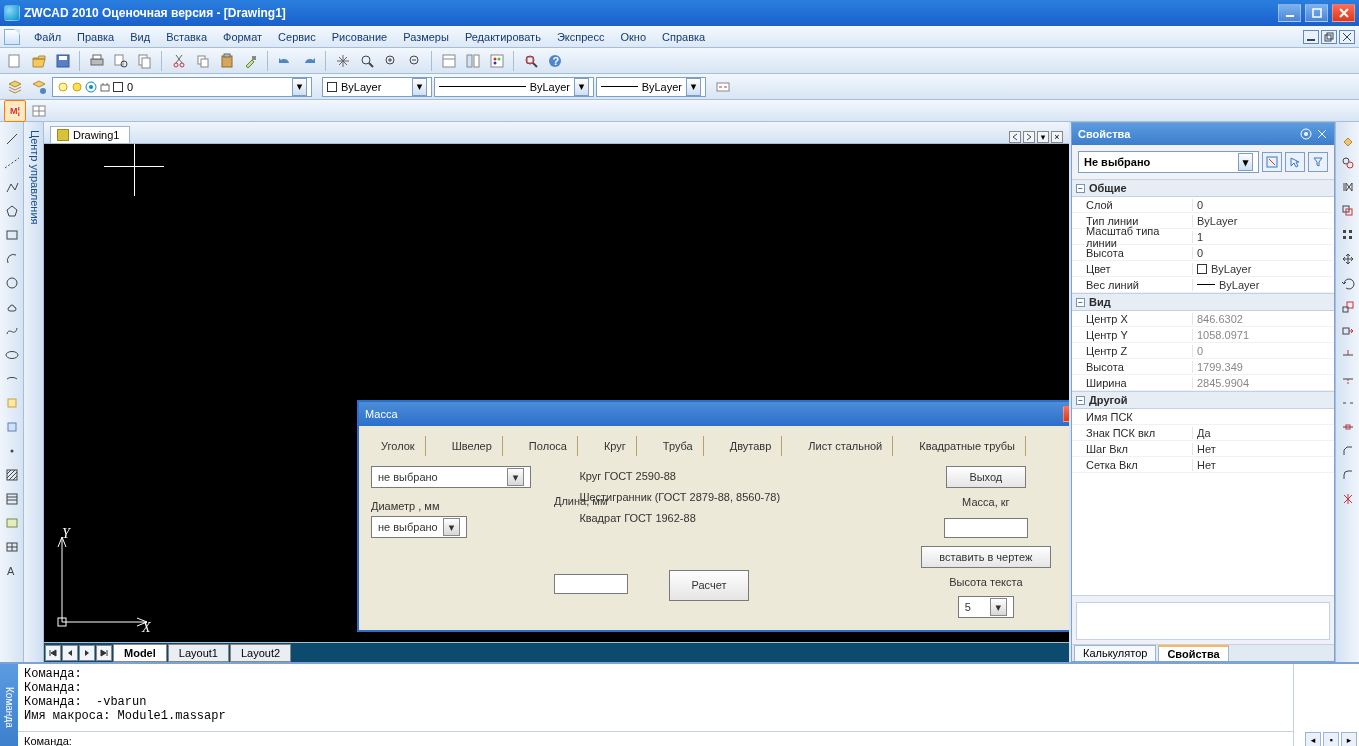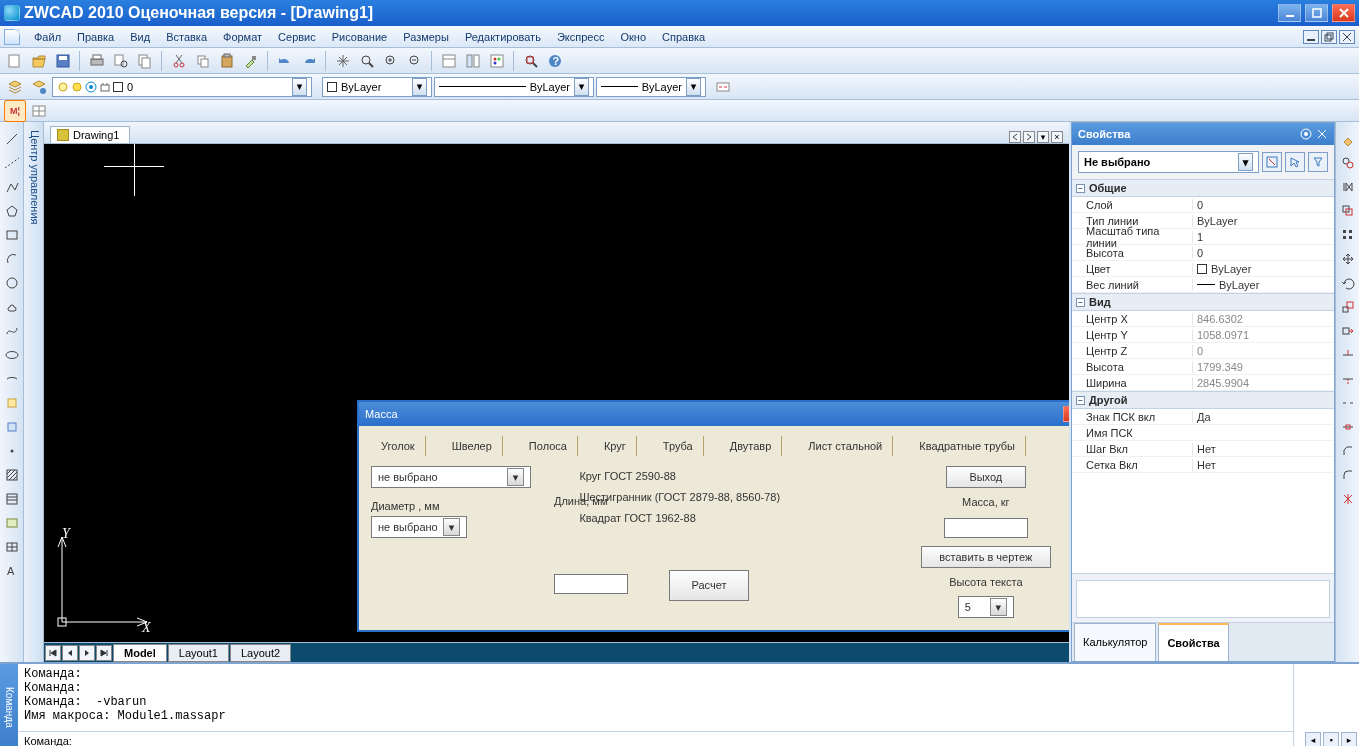--- a/index.html
+++ b/index.html
@@ -1,21 +1,21 @@
 <!DOCTYPE html>
 <html><head>
 <meta charset="utf-8">
 <style>
 * { box-sizing: border-box; margin: 0; padding: 0; font-family: "Tahoma", "Segoe UI", Arial, sans-serif; font-size: 11px; }
 html, body { width: 1359px; height: 746px; overflow: hidden; background: #d6e4f5; }
 
 
 .titlebar { height: 26px; background: linear-gradient(#2a7fde, #1a5fcc); display: flex; align-items: center; padding: 0 4px; color: #fff; gap: 4px; }
 .titlebar .app-icon { width: 16px; height: 16px; background: radial-gradient(circle at 30% 30%, #8fd9f7, #008fd0); border-radius: 3px; border: 1px solid #fff3; }
-.titlebar .title-text { flex: 1; font-weight: bold; font-size: 16px; }
+.titlebar .title-text { flex: 1; font-weight: bold; font-size: 12px; }
 .titlebar .win-btn { width: 23px; height: 18px; border: 1px solid #fff5; display: flex; align-items: center; justify-content: center; background: linear-gradient(#7bb3ef, #4c84d6); cursor: pointer; }
 .titlebar .win-btn.close { background: linear-gradient(#ff6b55, #d93a1e); }
 .titlebar .win-btn svg { stroke: #fff; }
 
 
 .menubar { height: 22px; background: linear-gradient(#f4f8fe, #dbe8f7); display: flex; align-items: center; padding: 0 4px; border-bottom: 1px solid #a8bdd6; }
 .menubar .doc-icon { width: 16px; height: 16px; background: linear-gradient(#fff, #cfe3f9); border: 1px solid #7faee2; margin-right: 6px; position: relative; }
 .menubar .doc-icon::after { content:''; position:absolute; right:-1px; top:-1px; width:0; height:0; border-style:solid; border-width:0 6px 6px 0; border-color:transparent #d6e4f5 transparent transparent;}
 .menubar .menu-item { padding: 3px 8px; color: #153a6e; cursor: pointer; }
 .menubar .spacer { flex: 1; }
@@ -78,21 +78,21 @@
 .props-grid { flex:1; overflow:auto; background:#fff; }
 .pg-section { background:#e7edf5; border-top:1px solid #c3d1e3; border-bottom:1px solid #c3d1e3; padding:2px 4px; font-weight:bold; display:flex; align-items:center; gap:4px; color:#2a2a2a;}
 .pg-section .expander { width:9px; height:9px; border:1px solid #7893b3; background:#fff; font-size:8px; line-height:7px; text-align:center; color:#3b5e86;}
 .pg-row { display:flex; border-bottom:1px solid #eef2f7; height:16px; align-items:center;}
 .pg-row .k { width:120px; padding-left:14px; color:#2a2a2a; }
 .pg-row .v { flex:1; padding-left:4px; border-left:1px solid #e1e7ef; color:#333; display:flex; align-items:center; gap:4px;}
 .pg-row .v.dim { color:#888; }
 .props-bottom { background:#eef2f8; padding:6px 0 0 0; border-top:1px solid #c3d1e3; }
 .props-bottom-blank { height:38px; background:#fff; border:1px solid #c3d1e3; margin:0 4px 4px 4px; }
 .props-tab-row { display:flex; background:#e1e9f3; border-top:1px solid #c3d1e3;}
-.props-btab { padding:12px 8px; border:1px solid #9eb5d2; border-bottom:none; background:#f6f9fd; cursor:pointer; margin-left:2px;}
+.props-btab { padding:1px 8px; border:1px solid #9eb5d2; border-bottom:none; background:#f6f9fd; cursor:pointer; margin-left:2px;}
 .props-btab.active { background:#fff; font-weight:bold; border-top:2px solid #fdb759;}
 
 
 .cmd-wrap { height:88px; display:flex; border-top:2px solid #7ea3d0; background:#fff; }
 .cmd-side { width:18px; background:linear-gradient(#5a9be1,#3c7ecb); writing-mode:vertical-rl; text-orientation: mixed; color:#fff; font-size:10px; display:flex; align-items:center; justify-content:center; padding:2px 0;}
 .cmd-body { flex:1; display:flex; flex-direction:column; }
 .cmd-log { flex:1; padding:3px 6px; font-family:"Courier New",monospace; font-size:12px; white-space:pre; overflow:hidden; border-bottom:1px solid #c3d1e3; }
 .cmd-input-row { height:18px; display:flex; align-items:center; padding:0 6px; font-family:"Courier New",monospace; font-size:12px; }
 .cmd-input-row input { flex:1; border:none; outline:none; font:inherit; }
 .cmd-right-bar { width:66px; border-left:1px solid #c3d1e3; display:flex; align-items:flex-end; justify-content:flex-end; padding:2px; gap:2px; }
@@ -707,26 +707,26 @@
         </div>
         <div class="pg-row">
           <div class="k">Ширина</div>
           <div class="v dim">2845.9904</div>
         </div>
         <div class="pg-section">
           <span class="expander">−</span>
           <span>Другой</span>
         </div>
         <div class="pg-row">
+          <div class="k">Имя ПСК</div>
+          <div class="v"></div>
+        </div>
+        <div class="pg-row">
           <div class="k">Знак ПСК вкл</div>
           <div class="v">Да</div>
-        </div>
-        <div class="pg-row">
-          <div class="k">Имя ПСК</div>
-          <div class="v"></div>
         </div>
         <div class="pg-row">
           <div class="k">Шаг Вкл</div>
           <div class="v">Нет</div>
         </div>
         <div class="pg-row">
           <div class="k">Сетка Вкл</div>
           <div class="v">Нет</div>
         </div>
       </div>

